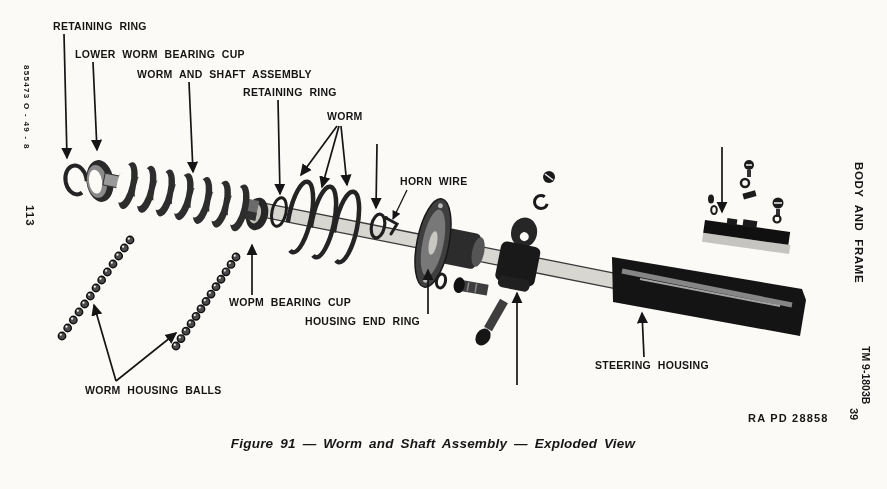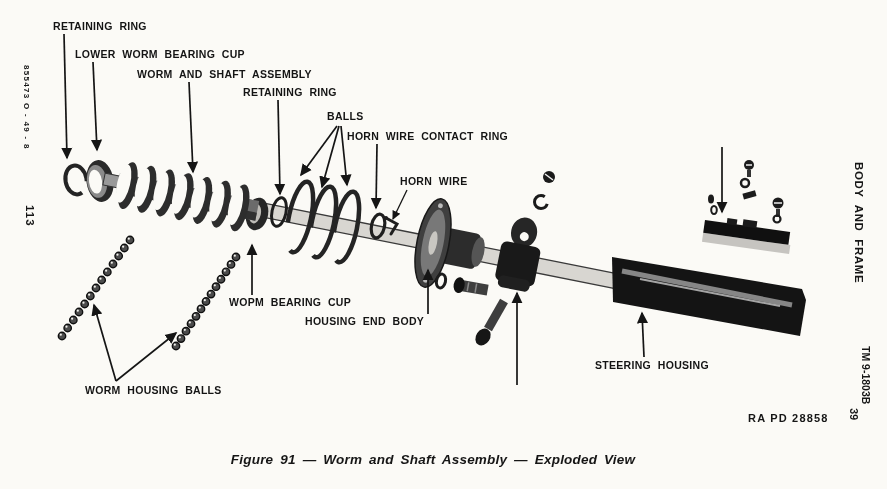--- a/index.html
+++ b/index.html
@@ -1,21 +1,21 @@
 <!DOCTYPE html>
 <html><head>
 <meta charset="utf-8">
 <style>
   html,body{margin:0;padding:0;background:#dddad4;}
   .page{position:relative;width:887px;height:489px;background:#fbfaf6;overflow:hidden;
         font-family:"Liberation Sans",sans-serif;text-decoration:underline;}
   .lbl{position:absolute;font:700 10.5px/1.1 "Liberation Sans",sans-serif;color:#141414;
        letter-spacing:.3px;word-spacing:3.5px;white-space:nowrap;}
   .caption{position:absolute;left:163px;top:436px;width:540px;text-align:center;
-       font:700 italic 13.5px "Liberation Sans",sans-serif;letter-spacing:.2px;word-spacing:3px;color:#161616;margin-top:16px;}
+       font:700 italic 13.5px "Liberation Sans",sans-serif;letter-spacing:.2px;word-spacing:3px;color:#161616;}
   .plate{position:absolute;left:716px;top:412px;font:700 11px "Liberation Sans",sans-serif;
        letter-spacing:1.2px;color:#161616;padding-left:32px;}
   .vtext{position:absolute;transform:rotate(90deg);transform-origin:0 0;white-space:nowrap;
        color:#161616;font-family:"Liberation Sans",sans-serif;font-weight:700;}
   #print-code{left:31px;top:65px;font-size:8px;letter-spacing:1.3px;}
   #page-num{left:36px;top:205px;font-size:11.5px;letter-spacing:1px;}
   #section-title{left:865px;top:162px;font-size:11.5px;letter-spacing:.6px;word-spacing:4px;}
   #tm-block{left:872px;top:346px;font-size:10.5px;line-height:12px;width:86px;}
   #tm-block .l2{text-align:right;padding-right:12px;}
   .art{position:absolute;left:0;top:0;}
@@ -243,25 +243,24 @@
       <line class="leader" x1="116" y1="381" x2="176" y2="333"></line>
       <line class="leader" x1="517" y1="385" x2="517" y2="293"></line>
       <line class="leader" x1="644" y1="357" x2="642" y2="313"></line>
     </g>
   </svg>
 
   <div class="lbl" style="left:53px;top:21px">RETAINING RING</div>
   <div class="lbl" style="left:75px;top:49px">LOWER WORM BEARING CUP</div>
   <div class="lbl" style="left:137px;top:69px">WORM AND SHAFT ASSEMBLY</div>
   <div class="lbl" style="left:243px;top:87px">RETAINING RING</div>
-  <div class="lbl" style="left:327px;top:111px">BALLS</div>
-  <div class="lbl" style="left:347px;top:131px">HORN WIRE CONTACT RING</div>
+  <div class="lbl" style="left:327px;top:111px">WORM</div>
   <div class="lbl" style="left:400px;top:176px">HORN WIRE</div>
   <div class="lbl" style="left:229px;top:297px">WOPM BEARING CUP</div>
-  <div class="lbl" style="left:305px;top:316px">HOUSING END BODY</div>
+  <div class="lbl" style="left:305px;top:316px">HOUSING END RING</div>
   <div class="lbl" style="left:85px;top:385px">WORM HOUSING BALLS</div>
   <div class="lbl" style="left:595px;top:360px">STEERING HOUSING</div>
 
   <div class="caption">Figure 91 — Worm and Shaft Assembly — Exploded View</div>
   <div class="plate">RA PD 28858</div>
 
   <div class="vtext" id="print-code">855473 O - 49 - 8</div>
   <div class="vtext" id="page-num">113</div>
   <div class="vtext" id="section-title">BODY AND FRAME</div>
   <div class="vtext" id="tm-block">

